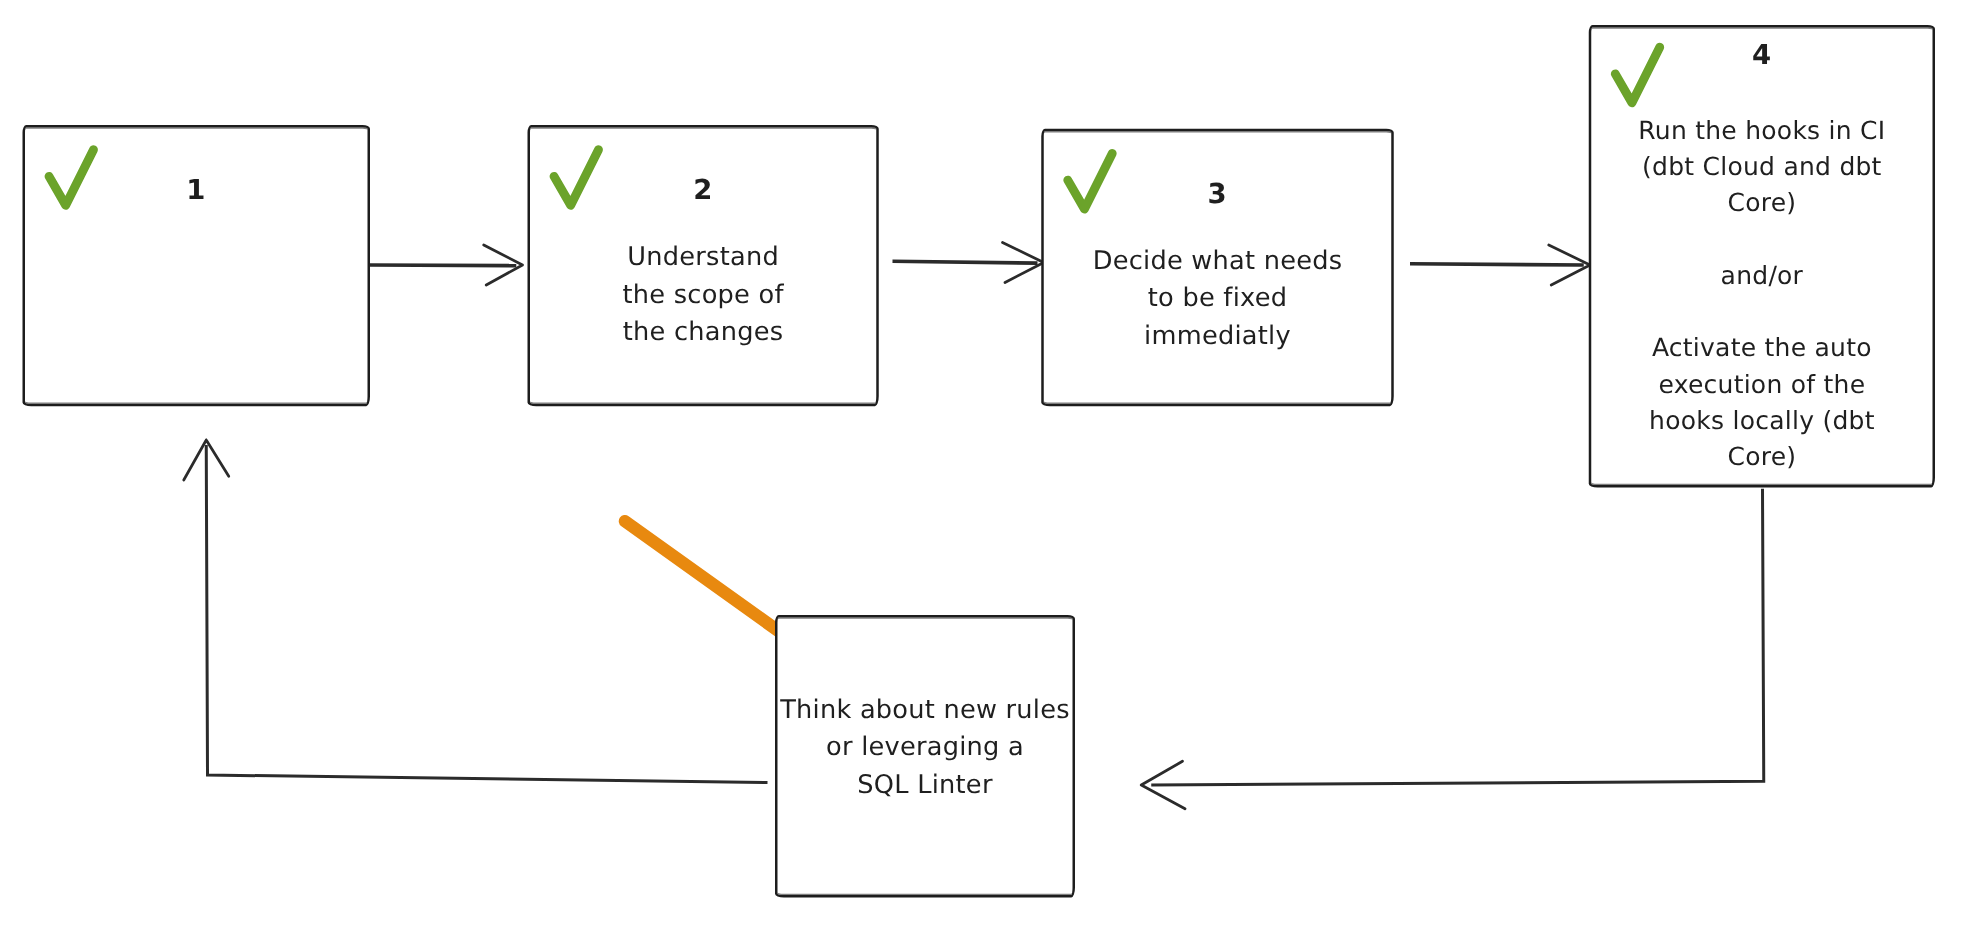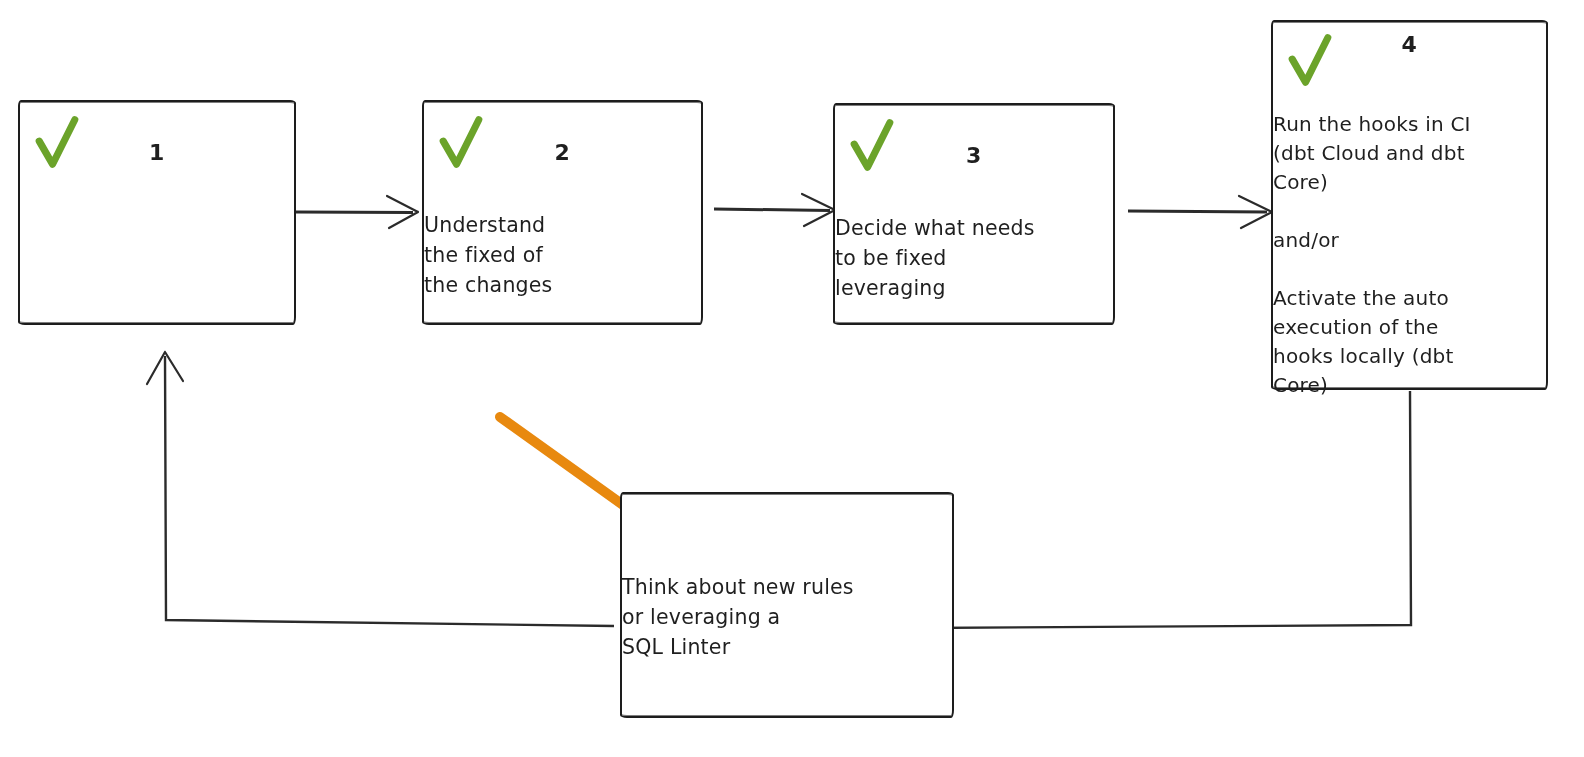--- a/index.html
+++ b/index.html
@@ -33,33 +33,32 @@
     width: 100%;
     text-align: center;
     font-size: 22px;
     font-weight: bold;
     letter-spacing: .5px;
   }
   .node-text {
     position: absolute;
     left: 0;
     width: 100%;
-    text-align: left;
+    text-align: center;
     font-size: 20.5px;
     line-height: 30px;
     letter-spacing: .2px;
     white-space: pre-line;
-    margin-top: 20px;
   }
   
   #node-step1 { left: 18px;  top: 100px; width: 278px; height: 225px; }
   #node-step2 { left: 422px; top: 100px; width: 281px; height: 225px; }
   #node-step3 { left: 833px; top: 103px; width: 282px; height: 222px; }
   #node-step4 { left: 1271px; top: 20px; width: 277px; height: 370px; }
-  #node-feedback { left: 620px; top: 492px; width: 334px; height: 226px; }
+  #node-feedback { left: 620px; top: 492px; width: 240px; height: 226px; }
 
   #node-step1 .node-number, #node-step2 .node-number, #node-step3 .node-number { top: 38px; }
   #node-step4 .node-number { top: 10px; }
   #node-step1 .node-text, #node-step2 .node-text, #node-step3 .node-text { top: 88px; }
   #node-step4 .node-text { top: 68px; line-height: 29px; font-size: 20px; }
   #node-feedback .node-text { top: 58px; }
   #node-step4 .check { top: 8px; }
 
   .arrow-layer {
     position: absolute;
@@ -115,32 +114,32 @@
     </svg>
     <div class="node-number">1</div>
   </div>
 
   <div class="node" id="node-step2">
     <svg class="check" viewBox="0 0 54 62">
       <polyline points="7,30 22,56 47,6" fill="none" stroke-width="8" stroke-linecap="round" stroke-linejoin="round" stroke="#6ba32a"></polyline>
     </svg>
     <div class="node-number">2</div>
     <div class="node-text">Understand
-the fixed of
+the scope of
 the changes</div>
   </div>
 
   <div class="node" id="node-step3">
     <svg class="check" viewBox="0 0 54 62">
       <polyline points="7,30 22,56 47,6" fill="none" stroke-width="8" stroke-linecap="round" stroke-linejoin="round" stroke="#6ba32a"></polyline>
     </svg>
     <div class="node-number">3</div>
     <div class="node-text">Decide what needs
 to be fixed
-leveraging</div>
+immediatly</div>
   </div>
 
   <div class="node" id="node-step4">
     <svg class="check" viewBox="0 0 54 62">
       <polyline points="7,30 22,56 47,6" fill="none" stroke-width="8" stroke-linecap="round" stroke-linejoin="round" stroke="#6ba32a"></polyline>
     </svg>
     <div class="node-number">4</div>
     <div class="node-text">Run the hooks in CI
 (dbt Cloud and dbt
 Core)

